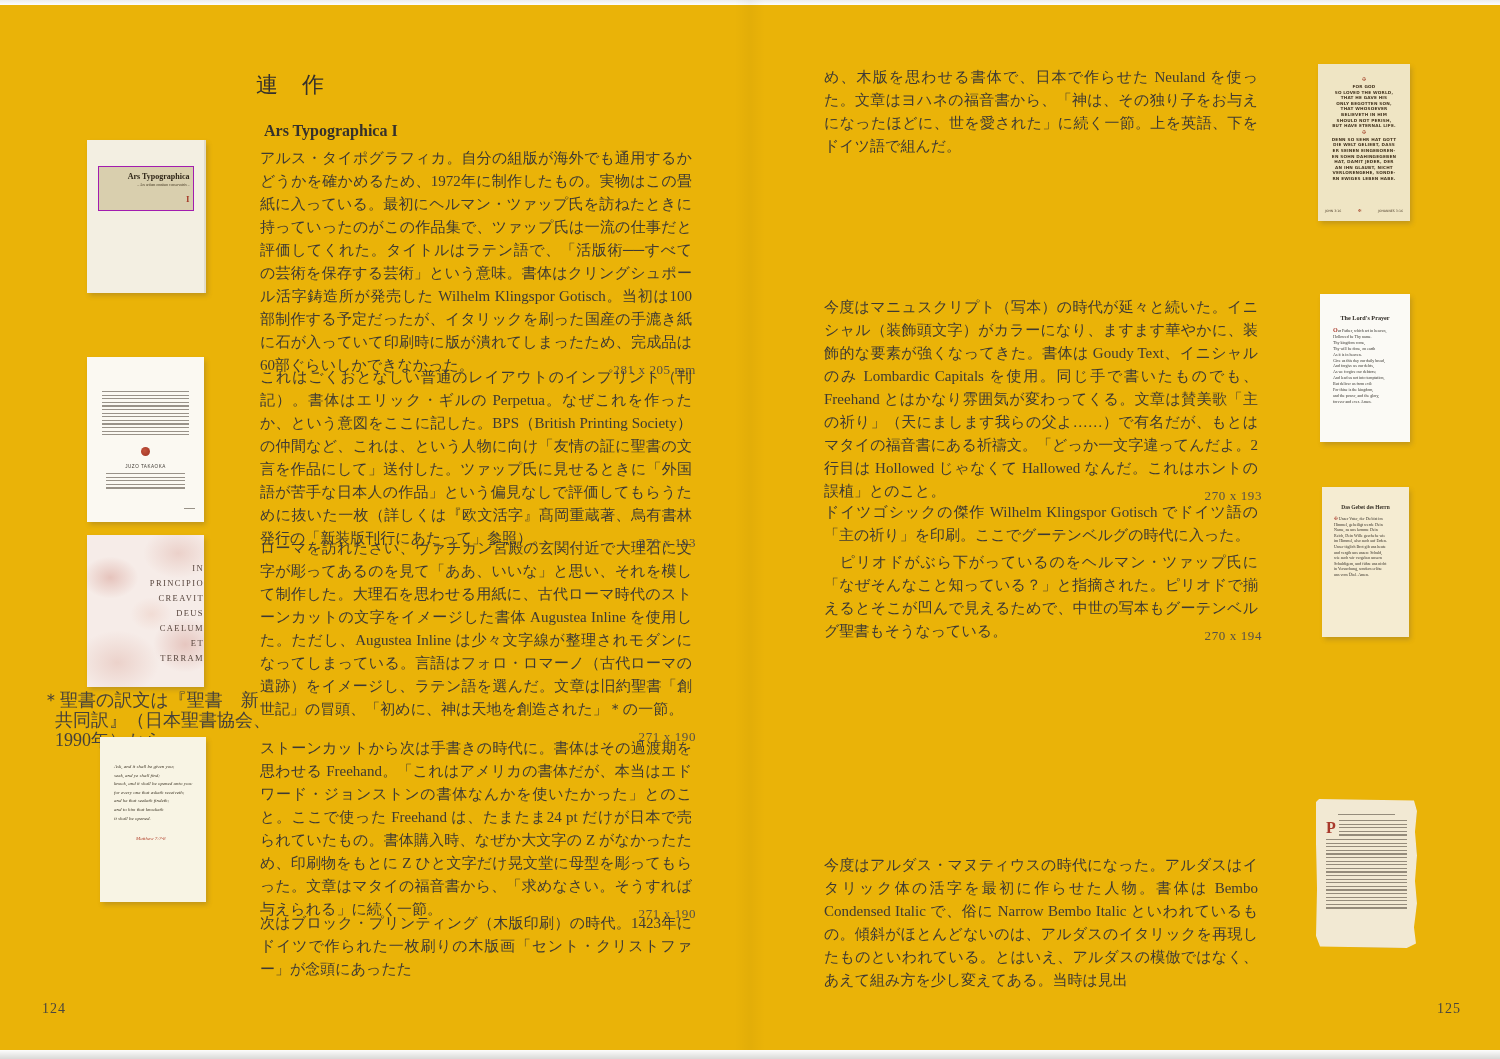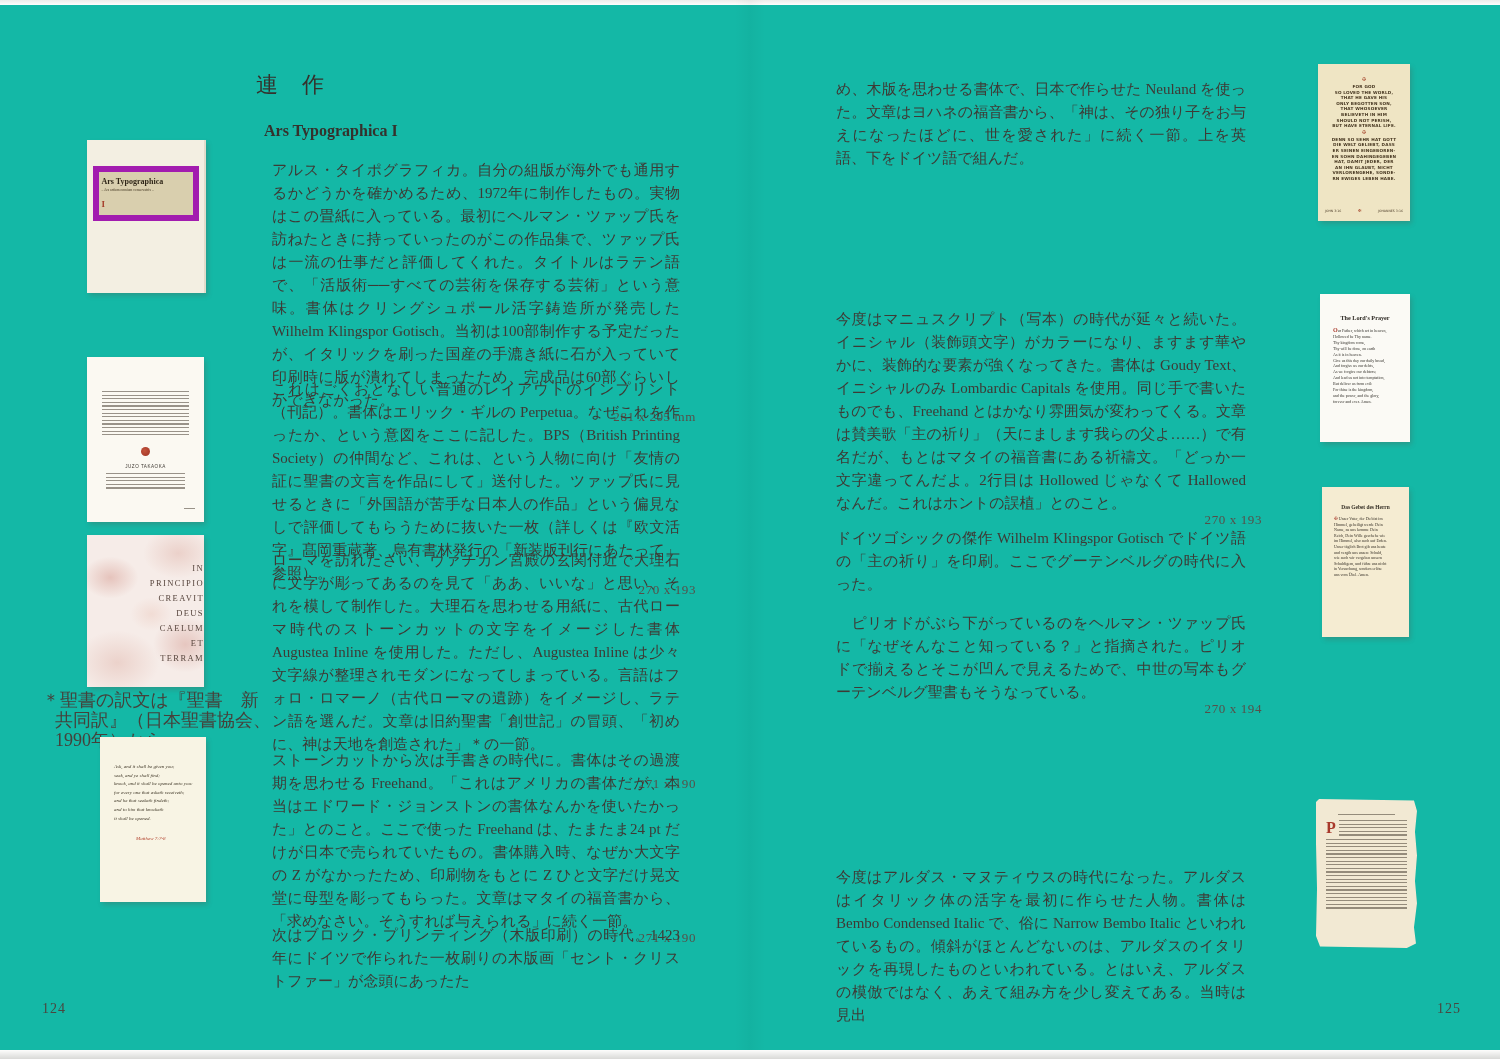--- a/index.html
+++ b/index.html
@@ -1,47 +1,47 @@
 <!DOCTYPE html>
 <html><head>
 <meta charset="utf-8">
 <style>
   html,body{margin:0;padding:0;background:#ffffff;}
-  .spread{position:relative;width:1500px;height:1059px;background:#14b8a6;overflow:hidden;
+  .spread{position:relative;width:1500px;height:1059px;background:#eab308;overflow:hidden;
           font-family:"Liberation Serif","DejaVu Serif",serif;color:#3e3a35;}
   .seam{position:absolute;top:0;bottom:0;left:735px;width:30px;
         background:linear-gradient(to right,rgba(0,0,0,0),rgba(0,0,0,0.03),rgba(0,0,0,0));}
   .photo-top{position:absolute;top:0;left:0;right:0;height:5px;background:linear-gradient(#ececea,#fdfdfc);}
   .photo-bottom{position:absolute;bottom:0;left:0;right:0;height:9px;background:linear-gradient(#fdfdfc,#d9d9d7);}
 
   
   .section-title{position:absolute;left:256px;top:70px;font-size:22px;font-weight:normal;margin:0;
                  letter-spacing:1px;color:#35312c;}
   .work-title{position:absolute;left:256px;top:114px;font-size:16px;font-weight:bold;margin:8px;color:#35312c;}
   .block{position:absolute;width:440px;text-align:justify;font-size:15px;line-height:23px;color:#3e3a35;}
-  .block p{margin:16px;}
+  .block p{margin:4px;}
   .dim-row{text-align:right;font-size:13px;color:#565049;letter-spacing:0.6px;}
   .dim-overlay{margin-top:-23px;line-height:23px;}
   .margin-note{position:absolute;left:42px;top:690px;width:216px;font-size:18px;line-height:20px;
                color:#45413b;text-indent:-13px;padding-left:13px;}
   .pagenum{position:absolute;font-size:14px;color:#4a463f;letter-spacing:1px;}
   .pagenum-left{left:42px;top:1001px;}
   .pagenum-right{left:1437px;top:1001px;}
 
   
   figure{margin:0;position:absolute;}
   .art{box-shadow:1.5px 2.5px 5px rgba(90,80,70,0.30);}
   .bars{background:repeating-linear-gradient(to bottom,rgba(72,62,50,0.55) 0px,rgba(72,62,50,0.55) 1.2px,
         transparent 1.2px,transparent 3.6px);}
 
   
   .art-cover{left:87px;top:140px;width:117px;height:153px;background:#f3efe2;
              border-right:2px solid #e2dccb;}
-  .cover-label{margin:26px auto 0;width:88px;background:#d9cfae;border:6px solid #a21caf;
-               padding:5px 3px 6px;text-align:left;}
+  .cover-label{margin:26px auto 0;width:88px;background:#d9cfae;border:1px solid #a21caf;
+               padding:5px 3px 6px;text-align:right;}
   .cover-title{font-size:8px;font-weight:bold;color:#2f2618;line-height:9px;}
   .cover-sub{font-size:3.6px;color:#443823;margin-top:2px;line-height:4.5px;}
   .cover-num{font-size:9px;font-weight:bold;color:#a63c2a;margin-top:6px;}
 
   
   .art-imprint{left:87px;top:357px;width:117px;height:165px;background:#fbf9f2;}
   .imp-text{width:74%;height:46px;margin:34px auto 0;}
   .imp-seal{width:9px;height:9px;margin:10px auto 0;border-radius:50%;
             background:radial-gradient(circle at 40% 40%,#c3543c,#9e3224);}
   .imp-name{font-size:4.6px;text-align:center;margin-top:8px;letter-spacing:0.5px;color:#3f3a33;
@@ -186,21 +186,21 @@
 
     <div class="block" style="left:820px;top:62px;width:442px">
       <p>め、木版を思わせる書体で、日本で作らせた Neuland を使った。文章はヨハネの福音書から、「神は、その独り子をお与えになったほどに、世を愛された」に続く一節。上を英語、下をドイツ語で組んだ。</p>
     </div>
 
     <div class="block" style="left:820px;top:292px;width:442px">
       <p>今度はマニュスクリプト（写本）の時代が延々と続いた。イニシャル（装飾頭文字）がカラーになり、ますます華やかに、装飾的な要素が強くなってきた。書体は Goudy Text、イニシャルのみ Lombardic Capitals を使用。同じ手で書いたものでも、Freehand とはかなり雰囲気が変わってくる。文章は賛美歌「主の祈り」（天にまします我らの父よ……）で有名だが、もとはマタイの福音書にある祈禱文。「どっか一文字違ってんだよ。2行目は Hollowed じゃなくて Hallowed なんだ。これはホントの誤植」とのこと。</p>
       <div class="dim-row dim-overlay">270 x 193</div>
     </div>
 
-    <div class="block" style="left:820px;top:511px;width:442px">
+    <div class="block" style="left:820px;top:497px;width:442px">
       <p>ドイツゴシックの傑作 Wilhelm Klingspor Gotisch でドイツ語の「主の祈り」を印刷。ここでグーテンベルグの時代に入った。</p>
       <p>　ピリオドがぶら下がっているのをヘルマン・ツァップ氏に「なぜそんなこと知っている？」と指摘された。ピリオドで揃えるとそこが凹んで見えるためで、中世の写本もグーテンベルグ聖書もそうなっている。</p>
       <div class="dim-row dim-overlay">270 x 194</div>
     </div>
 
     <div class="block" style="left:820px;top:850px;width:442px">
       <p>今度はアルダス・マヌティウスの時代になった。アルダスはイタリック体の活字を最初に作らせた人物。書体は Bembo Condensed Italic で、俗に Narrow Bembo Italic といわれているもの。傾斜がほとんどないのは、アルダスのイタリックを再現したものといわれている。とはいえ、アルダスの模倣ではなく、あえて組み方を少し変えてある。当時は見出</p>
     </div>
 
     <figure class="art art-neuland">

